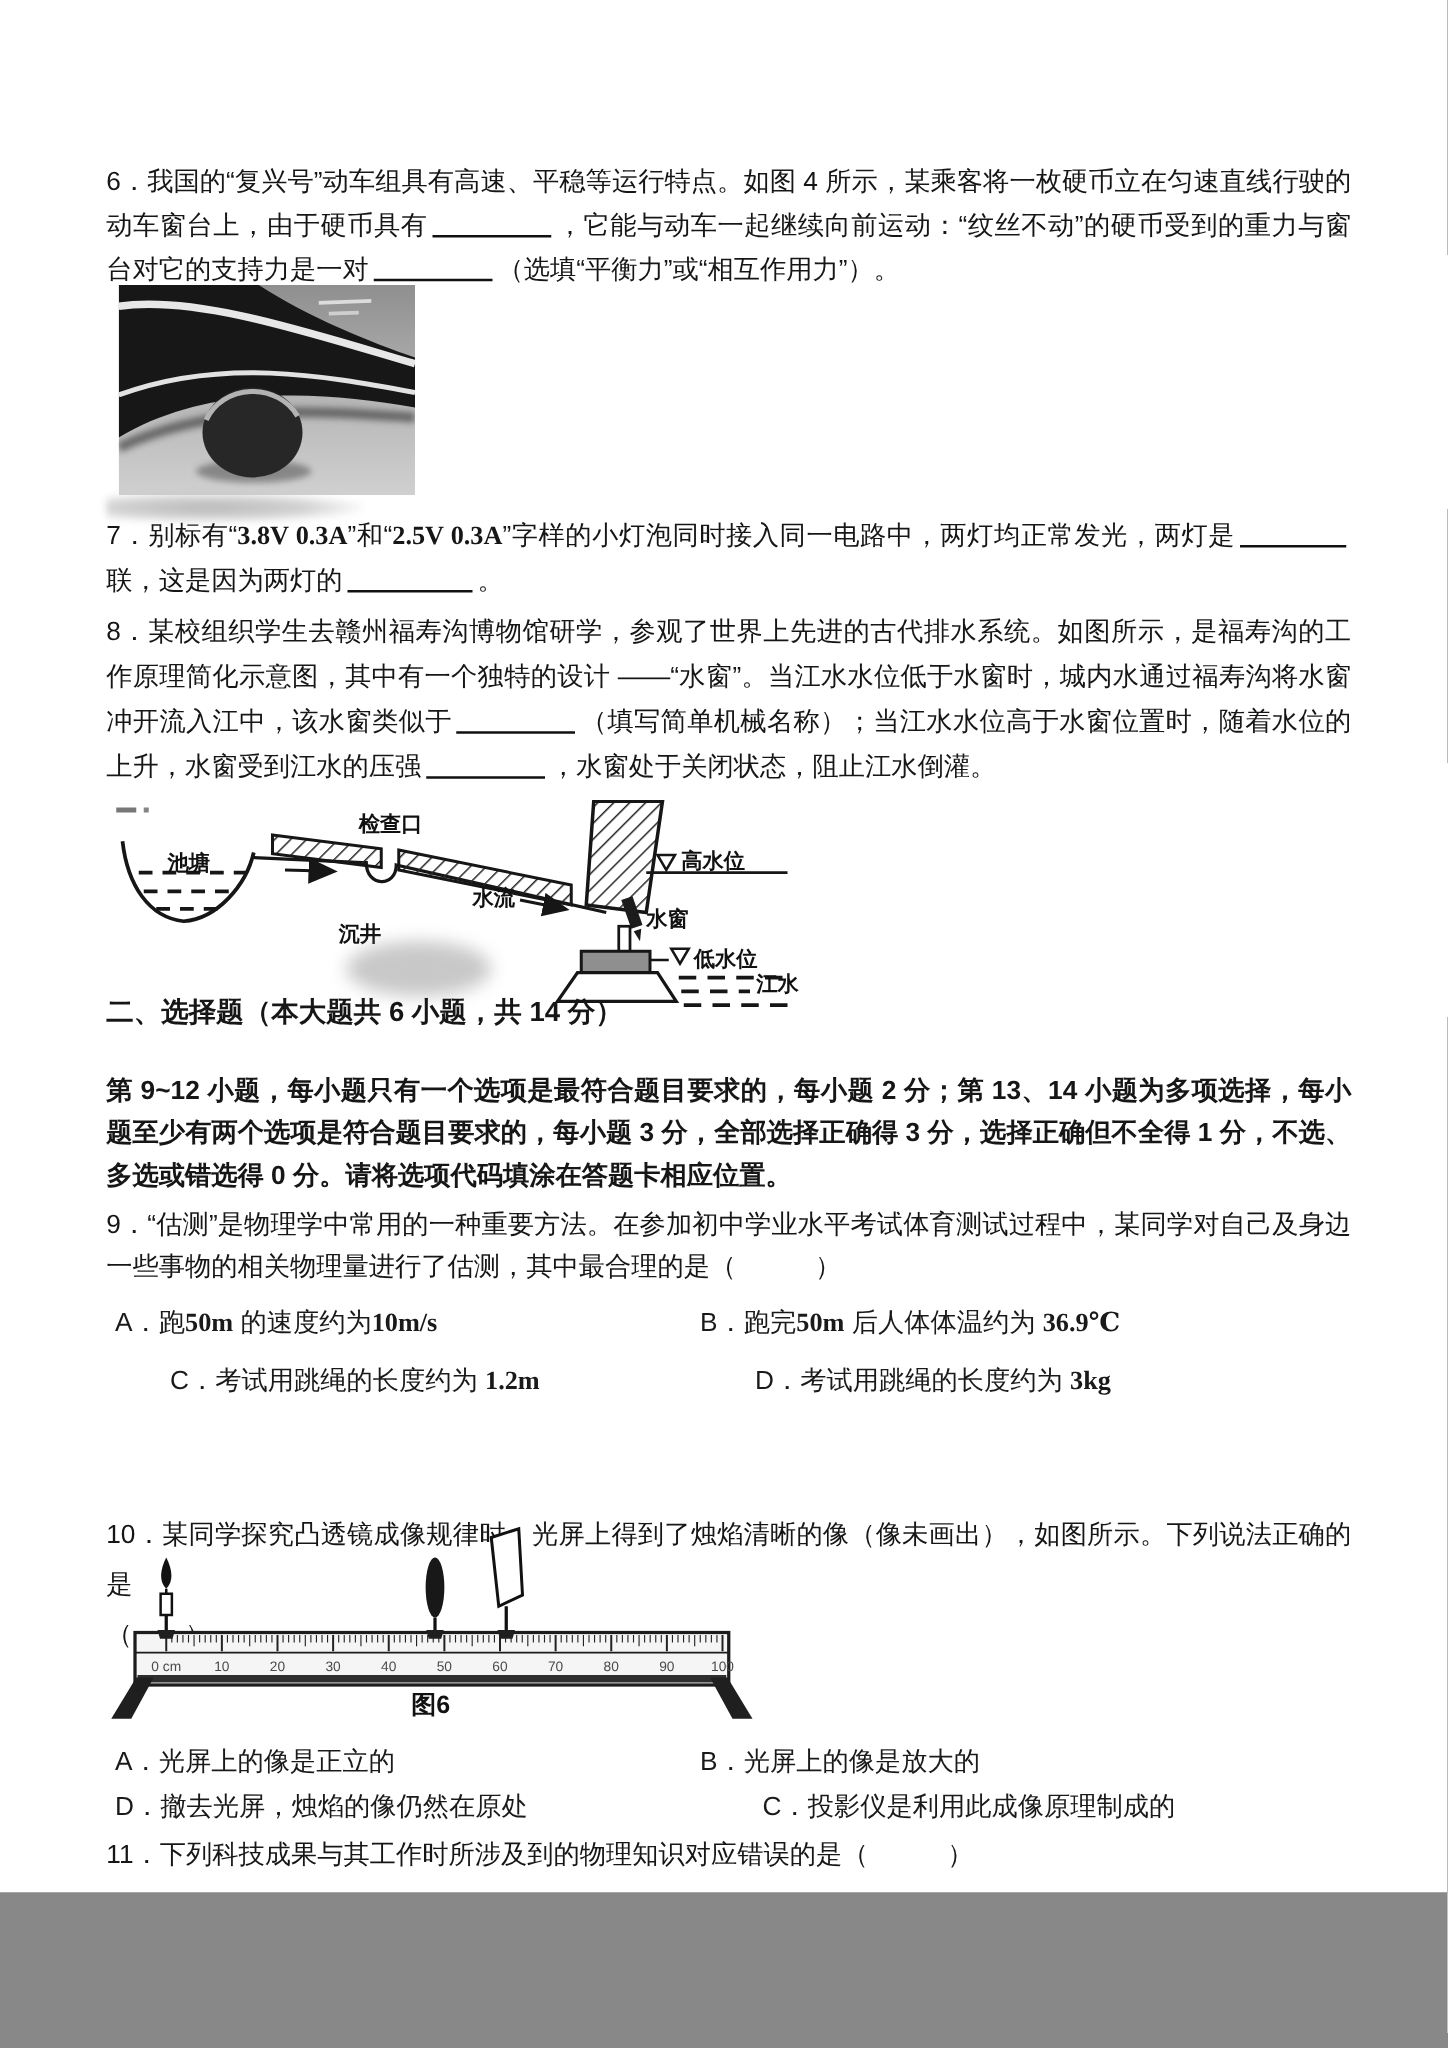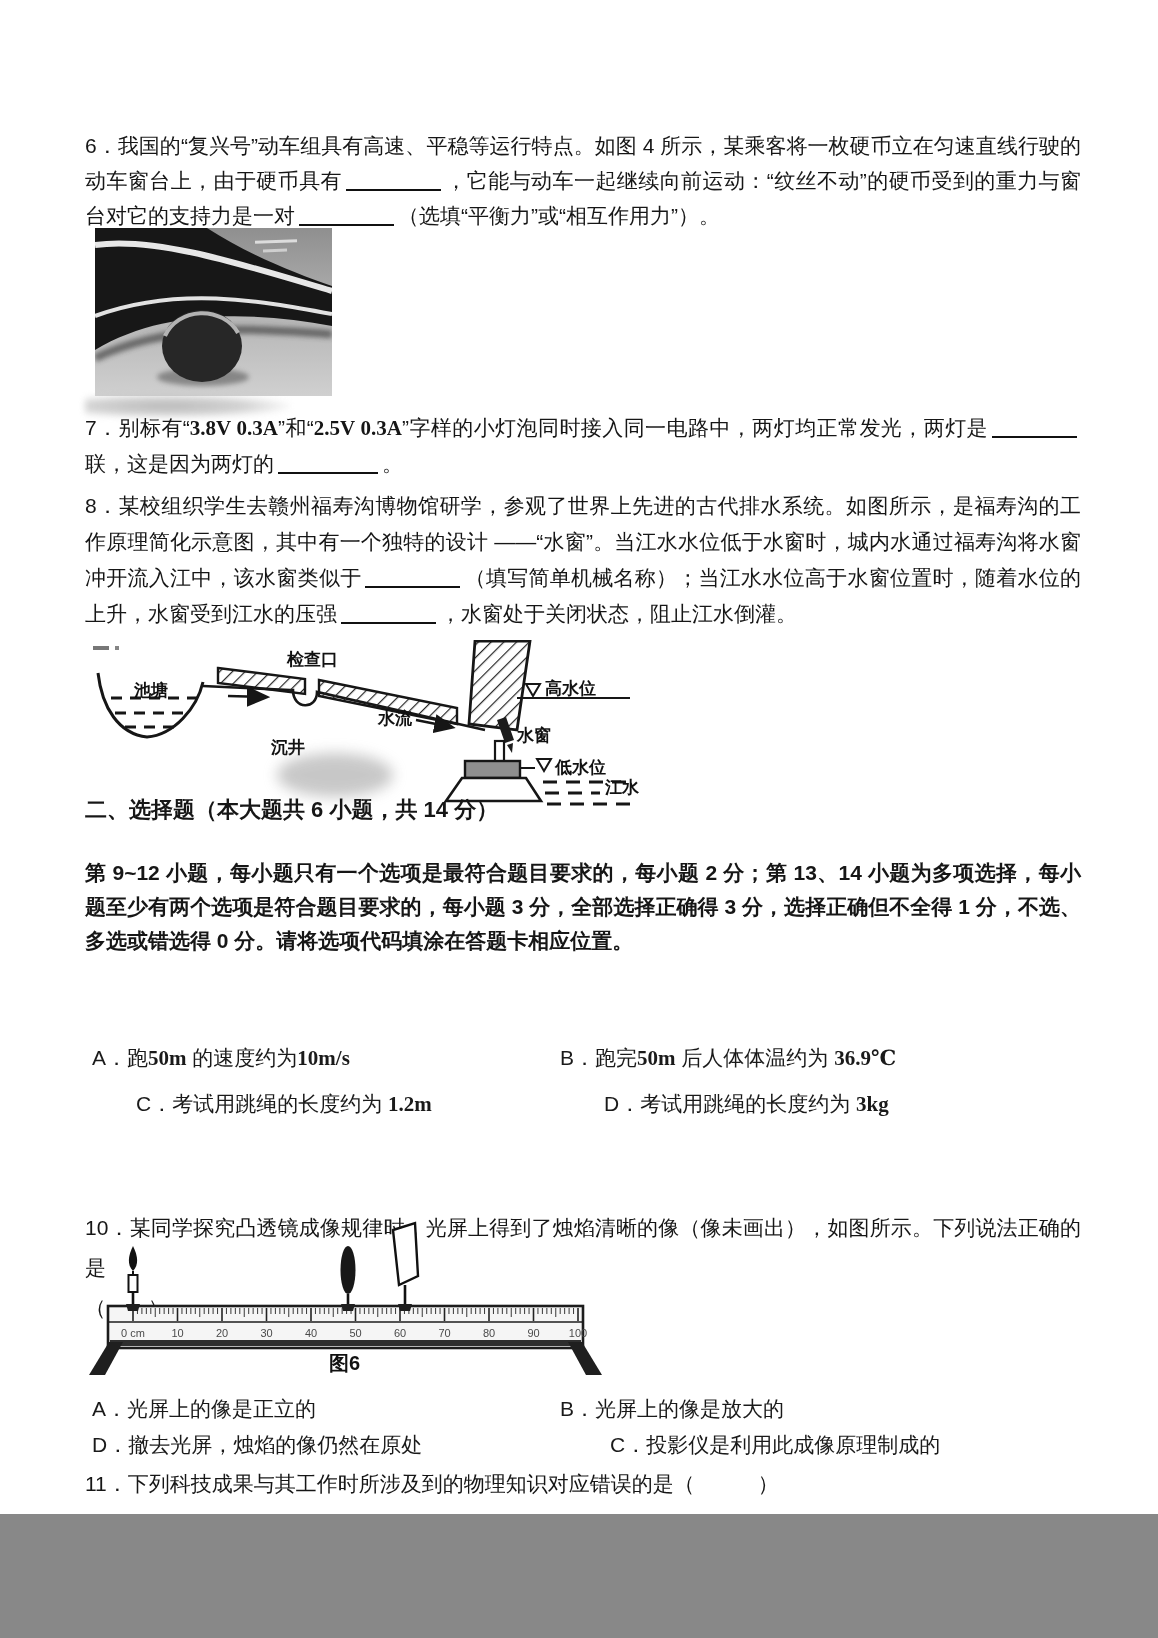--- a/index.html
+++ b/index.html
@@ -137,20 +137,21 @@
       </g>
       <text x="520" y="153" class="diag-label">江水</text>
 
       <ellipse cx="250" cy="135" rx="58" ry="22" fill="#9b9b9b" opacity="0.55" filter="url(#blur8)"></ellipse>
     </svg>
   </div>
 
   <div class="para bold" style="top:792px;font-size:22px;">二、选择题（本大题共 6 小题，共 14 分）</div>
   <div class="para bold" style="top:856px;line-height:34px;">第 9~12 小题，每小题只有一个选项是最符合题目要求的，每小题 2 分；第 13、14 小题为多项选择，每小题至少有两个选项是符合题目要求的，每小题 3 分，全部选择正确得 3 分，选择正确但不全得 1 分，不选、多选或错选得 0 分。请将选项代码填涂在答题卡相应位置。</div>
 
+  <div class="para" style="top:963px;line-height:34px;">9．“估测”是物理学中常用的一种重要方法。在参加初中学业水平考试体育测试过程中，某同学对自己及身边一些事物的相关物理量进行了估测，其中最合理的是（　　　）</div>
   <div class="opt-row" style="top:1044px;align-items:flex-end;">
     <span class="opt"><span>A．</span><span>跑</span><span class="num">50m</span><span> 的速度约为</span><span class="num">10m/s</span></span>
     <span class="opt right"><span>B．</span><span>跑完</span><span class="num">50m</span><span> 后人体体温约为 </span><span class="num">36.9℃</span></span>
   </div>
   <div class="opt-row" style="top:1090px;margin-left:44px;">
     <span class="opt"><span>C．</span><span>考试用跳绳的长度约为 </span><span class="num">1.2m</span></span>
     <span class="opt right"><span>D．</span><span>考试用跳绳的长度约为 </span><span class="num">3kg</span></span>
   </div>
 
   <div class="para" style="top:1208px;line-height:40px;">

